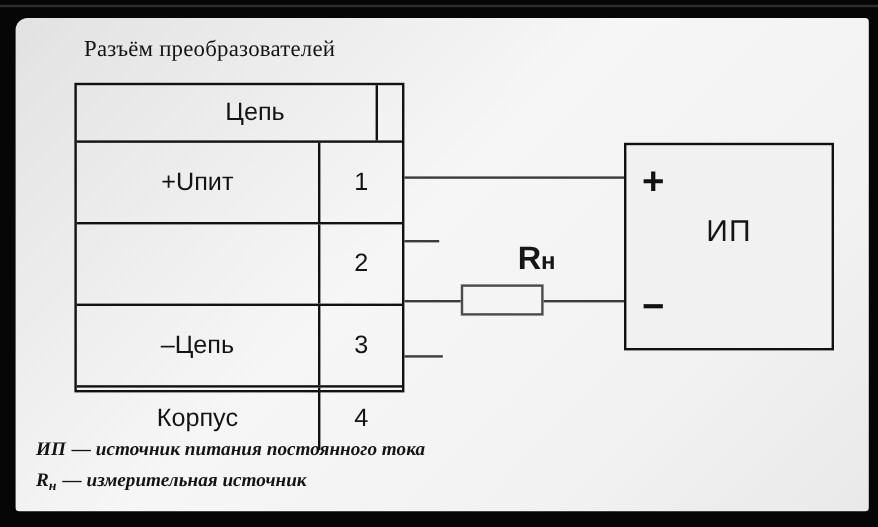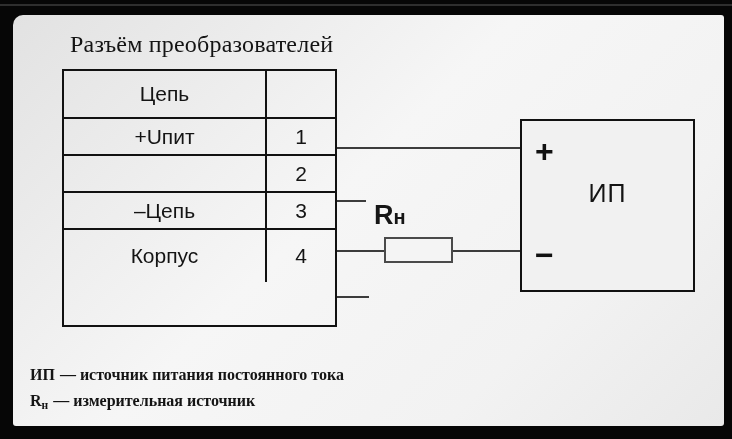--- a/index.html
+++ b/index.html
@@ -13,52 +13,52 @@
     background:#2e2e2e;
   }
   .panel{
     position:absolute;left:13px;top:15px;width:711px;height:411px;
     background:linear-gradient(135deg,#e2e2e2 0%,#f6f6f6 45%,#f2f2f2 75%,#e9e9e9 100%);
     border-radius:10px 3px 3px 3px;
   }
   .title{
     position:absolute;left:57px;top:16px;
     font-family:"Liberation Serif", serif;
-    font-size:24px;color:#141414;letter-spacing:0.2px;text-align:center;
+    font-size:19px;color:#141414;letter-spacing:0.2px;text-align:center;
   }
   
   .pin-table{
     position:absolute;left:49px;top:54px;width:275px;height:258px;
     border:2px solid #111;box-sizing:border-box;
     display:flex;flex-direction:column;
   }
   .pt-row{display:flex;flex:0 0 auto;border-bottom:2px solid #111;box-sizing:border-box;}
   .pt-row:last-child{border-bottom:none;text-align:right;}
-  .pt-row.header{height:48px;}
-  .pt-row.body{height:37px;}
+  .pt-row.header{height:48px;padding-left:48px;}
+  .pt-row.body{height:68px;}
   .pt-row.body:last-child{height:52px;}
   .cell{display:flex;align-items:center;justify-content:center;
     font-size:21px;color:#141414;box-sizing:border-box;}
   .cell.circuit{width:203px;border-right:2px solid #111;}
   .cell.contact{flex:1;}
   
   .wire{position:absolute;height:2px;background:#3c3c3c;}
   .wire-pin1{left:324px;top:132px;width:183px;}
   .wire-pin2{left:324px;top:185px;width:29px;}
   .wire-pin3a{left:324px;top:235px;width:48px;}
   .wire-pin3b{left:439px;top:235px;width:68px;}
   .wire-pin4{left:324px;top:281px;width:32px;}
   
   .resistor{
     position:absolute;left:371px;top:222px;width:69px;height:26px;
     border:2px solid #4a4a4a;box-sizing:border-box;background:#f4f4f4;
   }
   .resistor-label{
     position:absolute;left:361px;top:185px;width:89px;
-    text-align:left;font-size:27px;font-weight:bold;color:#161616;
+    text-align:right;font-size:27px;font-weight:bold;color:#161616;
   }
   .resistor-label .sub{font-size:20px;font-weight:bold;}
   
   .ip-box{
     position:absolute;left:507px;top:104px;width:175px;height:173px;
     border:2.5px solid #111;box-sizing:border-box;background:#f1f1f1;
   }
   .terminal{
     position:absolute;left:13px;
     font-size:32px;font-weight:bold;color:#111;line-height:1;
@@ -66,21 +66,21 @@
   .terminal.plus{top:14px;}
   .terminal.minus{top:118px;}
   .ip-label{
     position:absolute;left:0;right:0;top:58px;text-align:center;
     font-size:25px;color:#141414;letter-spacing:1px;
   }
   
   .legend{
     position:absolute;left:17px;top:349px;
     font-family:"Liberation Serif", serif;
-    font-size:16px;font-weight:bold;color:#141414;line-height:22px;
+    font-size:16px;font-weight:bold;color:#141414;line-height:22px;font-style:italic;
   }
   .legend .sub{font-size:11.5px;vertical-align:-3px;font-weight:bold;}
   .legend .ltext{margin-left:5px;}
 </style>
 </head>
 <body>
 
 <div class="frame-hairline"></div>
 
 <div class="panel">

